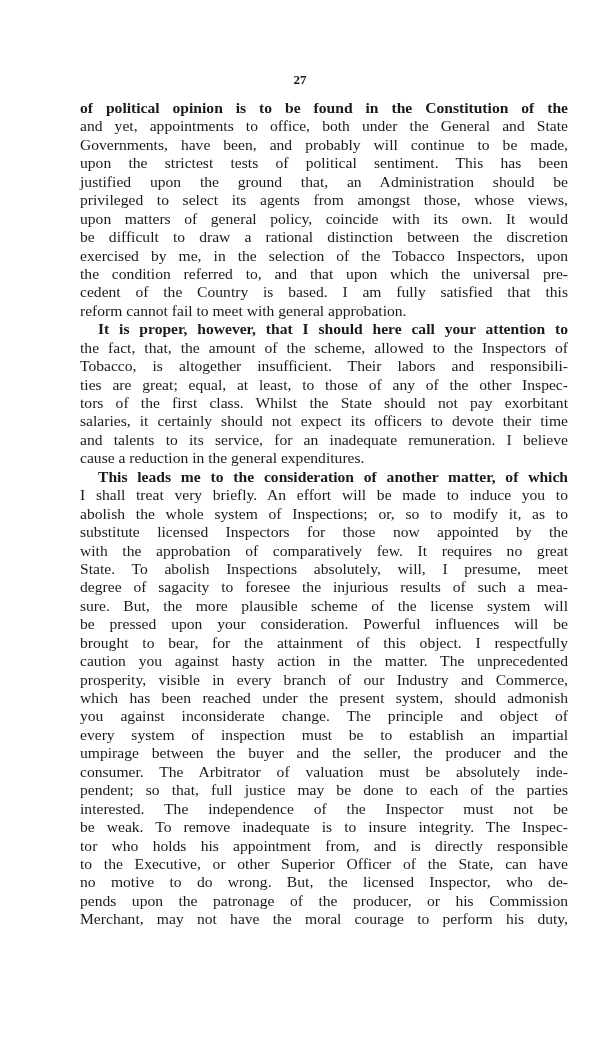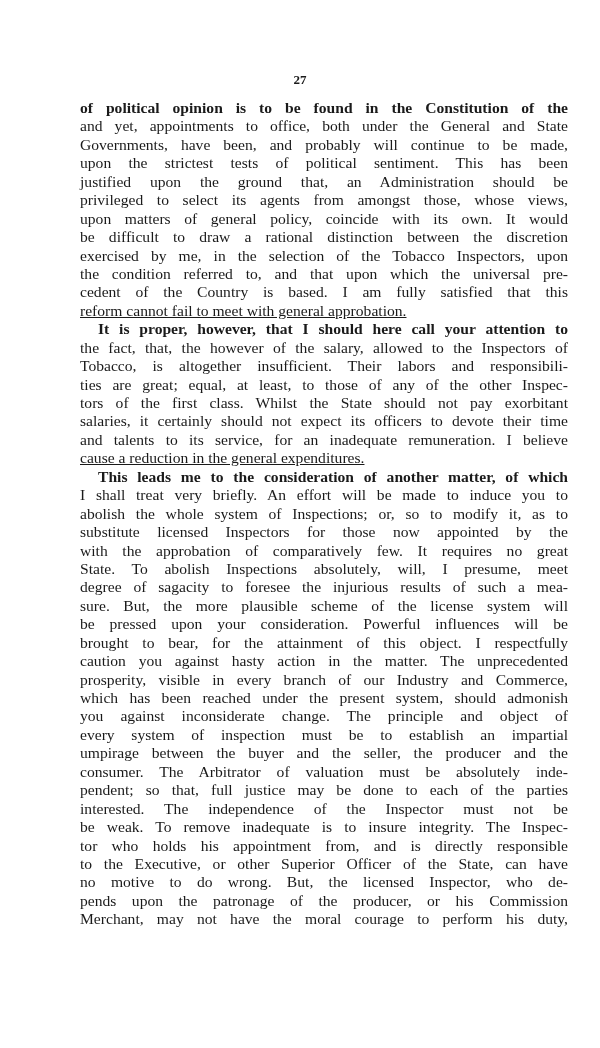--- a/index.html
+++ b/index.html
@@ -19,21 +19,21 @@
     position: absolute; top: 99px; left: 60px; width: 488px; margin-left: 20px;
   }
   .line {
     display: block;
     height: 18.45px; line-height: 18.45px;
     font-size: 15.6px;
     white-space: nowrap;
     text-align: justify;
     text-align-last: justify;
   }
-  .line.last { text-align-last: left; text-decoration: underline; }
+  .line.last { text-align-last: left; }
   .line.indent { padding-left: 18px; font-weight: bold; }
   .line.bold { font-weight: bold; }
 </style>
 </head>
 <body>
 
 <div class="page">
   <div class="page-number">27</div>
   <div class="body-text" id="body-text">
       <div>
@@ -45,21 +45,21 @@
         <span class="line">privileged to select its agents from amongst those, whose views,</span>
         <span class="line">upon matters of general policy, coincide with its own. It would</span>
         <span class="line">be difficult to draw a rational distinction between the discretion</span>
         <span class="line">exercised by me, in the selection of the Tobacco Inspectors, upon</span>
         <span class="line">the condition referred to, and that upon which the universal pre-</span>
         <span class="line">cedent of the Country is based. I am fully satisfied that this</span>
         <span class="line last">reform cannot fail to meet with general approbation.</span>
       </div>
       <div>
         <span class="line indent">It is proper, however, that I should here call your attention to</span>
-        <span class="line">the fact, that, the however of the salary, allowed to the Inspectors of</span>
+        <span class="line">the fact, that, the amount of the scheme, allowed to the Inspectors of</span>
         <span class="line">Tobacco, is altogether insufficient. Their labors and responsibili-</span>
         <span class="line">ties are great; equal, at least, to those of any of the other Inspec-</span>
         <span class="line">tors of the first class. Whilst the State should not pay exorbitant</span>
         <span class="line">salaries, it certainly should not expect its officers to devote their time</span>
         <span class="line">and talents to its service, for an inadequate remuneration. I believe</span>
         <span class="line last">cause a reduction in the general expenditures.</span>
       </div>
       <div>
         <span class="line indent">This leads me to the consideration of another matter, of which</span>
         <span class="line">I shall treat very briefly. An effort will be made to induce you to</span>

